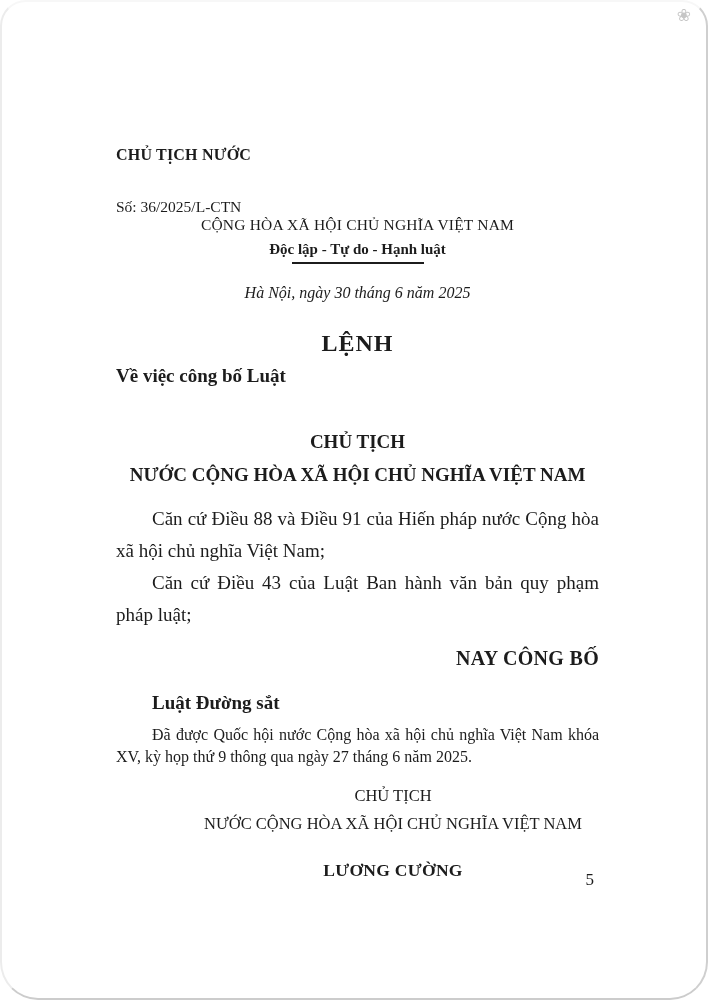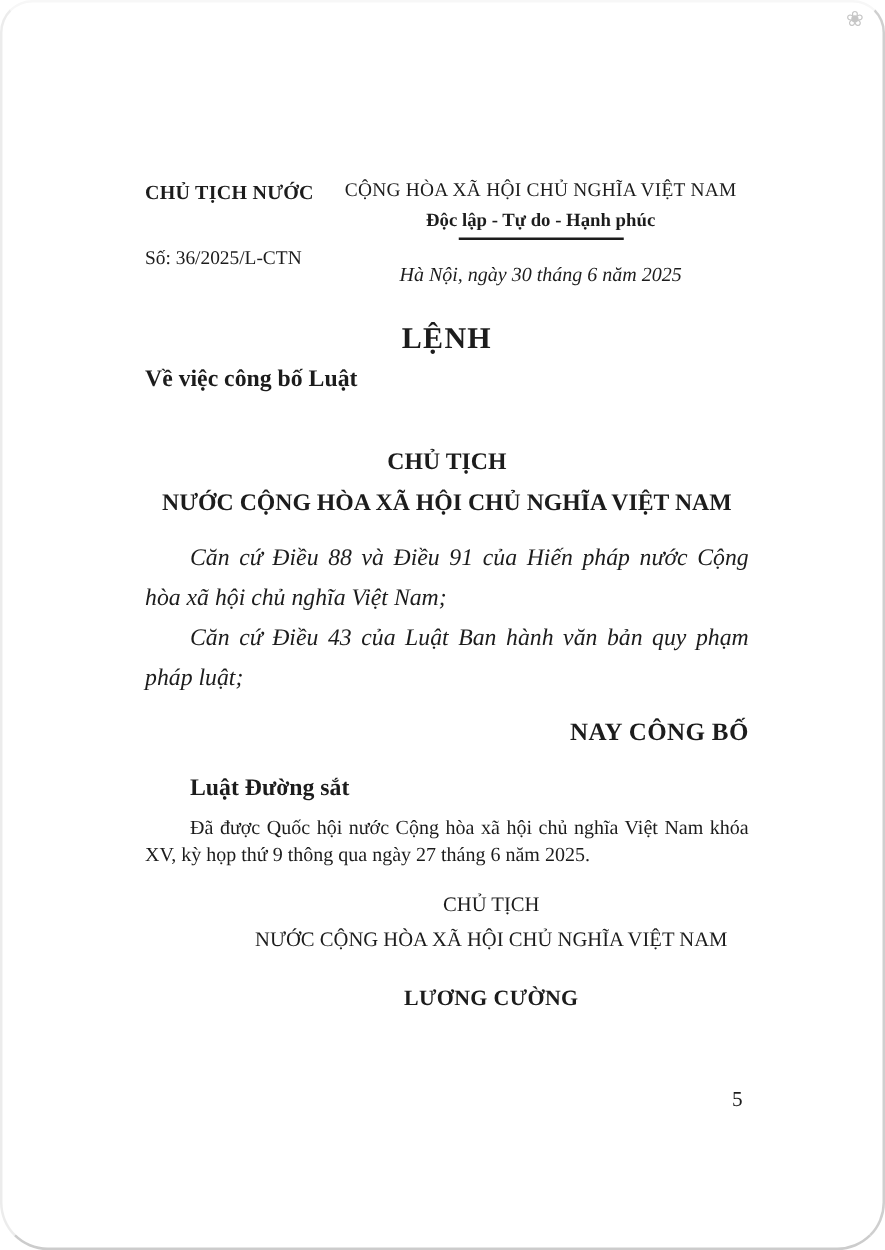--- a/index.html
+++ b/index.html
@@ -24,21 +24,21 @@
     top: 5px;
     right: 15px;
     font-size: 17px;
     color: #c6c6c6;
     line-height: 1;
   }
 
   .content { padding: 142px 107px 0 114px; }
 
   
-  .doc-header { display: flex; }
+  .doc-header { display: flex; flex-direction: column; }
   .header-left { width: 150px; flex-shrink: 0; padding-top: 2px; }
   .issuer { font-weight: bold; font-size: 16px; white-space: nowrap; letter-spacing: 0.2px; }
   .doc-number { font-size: 15.5px; margin-top: 34px; white-space: nowrap; }
 
   .header-right { flex: 1; text-align: center; }
   .national-title { font-weight: normal; font-size: 15.5px; white-space: nowrap; letter-spacing: 0.2px; }
   .motto { font-weight: bold; font-size: 15px; margin-top: 7px; }
   .motto-underline { width: 132px; height: 1.5px; background: #1c1c1c; margin: 4px auto 0; }
   .place-date { font-style: italic; font-size: 16px; margin-top: 20px; white-space: nowrap; }
 
@@ -50,21 +50,20 @@
     font-size: 24px;
     letter-spacing: 1px;
   }
   .order-subtitle { margin-top: 8px; font-weight: bold; font-size: 19px; }
 
   .authority { text-align: center; margin-top: 38px; font-weight: bold; font-size: 19px; line-height: 33px; }
 
   
   .preamble {
     margin-top: 12px;
-    font-style: italic;
     font-size: 19px;
     line-height: 32px;
     text-align: justify;
   }
   .preamble p { text-indent: 36px; }
 
   .announce-heading { text-align: right; margin-top: 16px; font-weight: bold; font-size: 20px; letter-spacing: 0.3px; }
 
   .law-name { margin-top: 22px; padding-left: 36px; font-weight: bold; font-size: 19px; }
 
@@ -104,21 +103,21 @@
 
   <div class="content">
 
     <div class="doc-header">
       <div class="header-left">
         <div class="issuer">CHỦ TỊCH NƯỚC</div>
         <div class="doc-number">Số: 36/2025/L-CTN</div>
       </div>
       <div class="header-right">
         <div class="national-title">CỘNG HÒA XÃ HỘI CHỦ NGHĨA VIỆT NAM</div>
-        <div class="motto">Độc lập - Tự do - Hạnh phúc</div>
+        <div class="motto">Độc lập - Tự do - Hạnh luật</div>
         <div class="motto-underline"></div>
         <div class="place-date">Hà Nội, ngày 30 tháng 6 năm 2025</div>
       </div>
     </div>
 
     <div class="order-title">LỆNH</div>
     <div class="order-subtitle">Về việc công bố Luật</div>
 
     <div class="authority">
       <div>CHỦ TỊCH</div>

